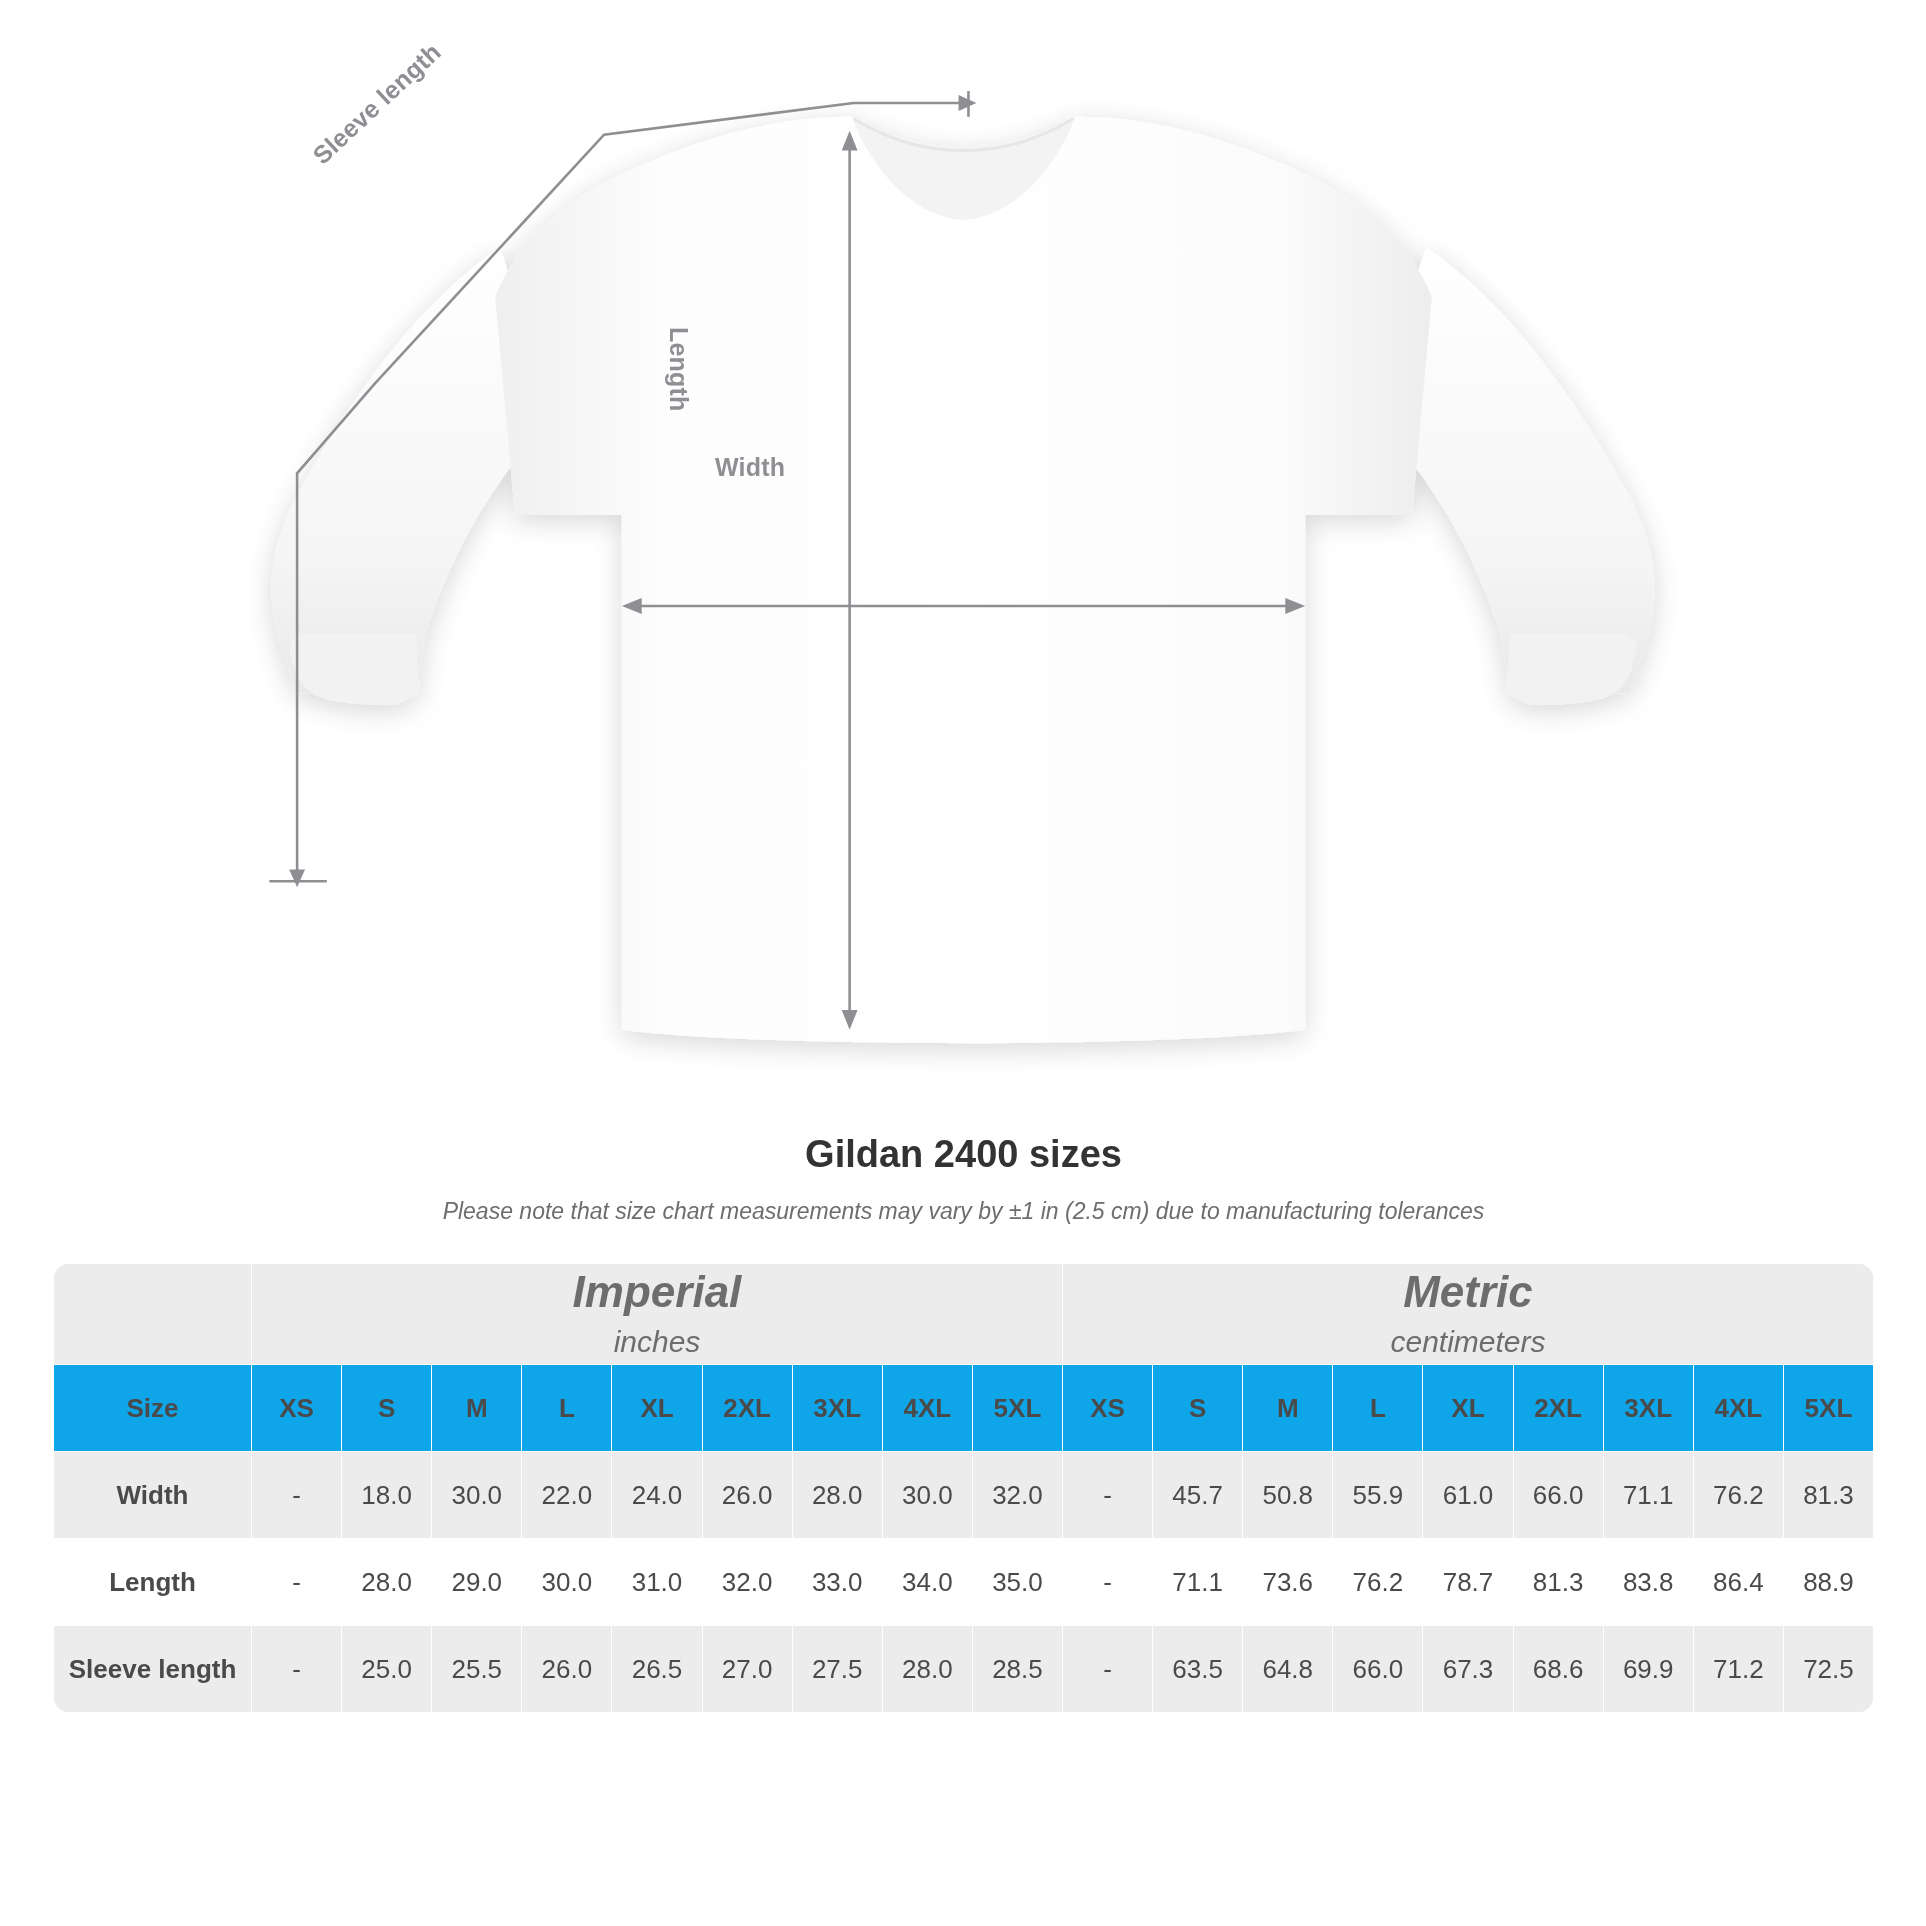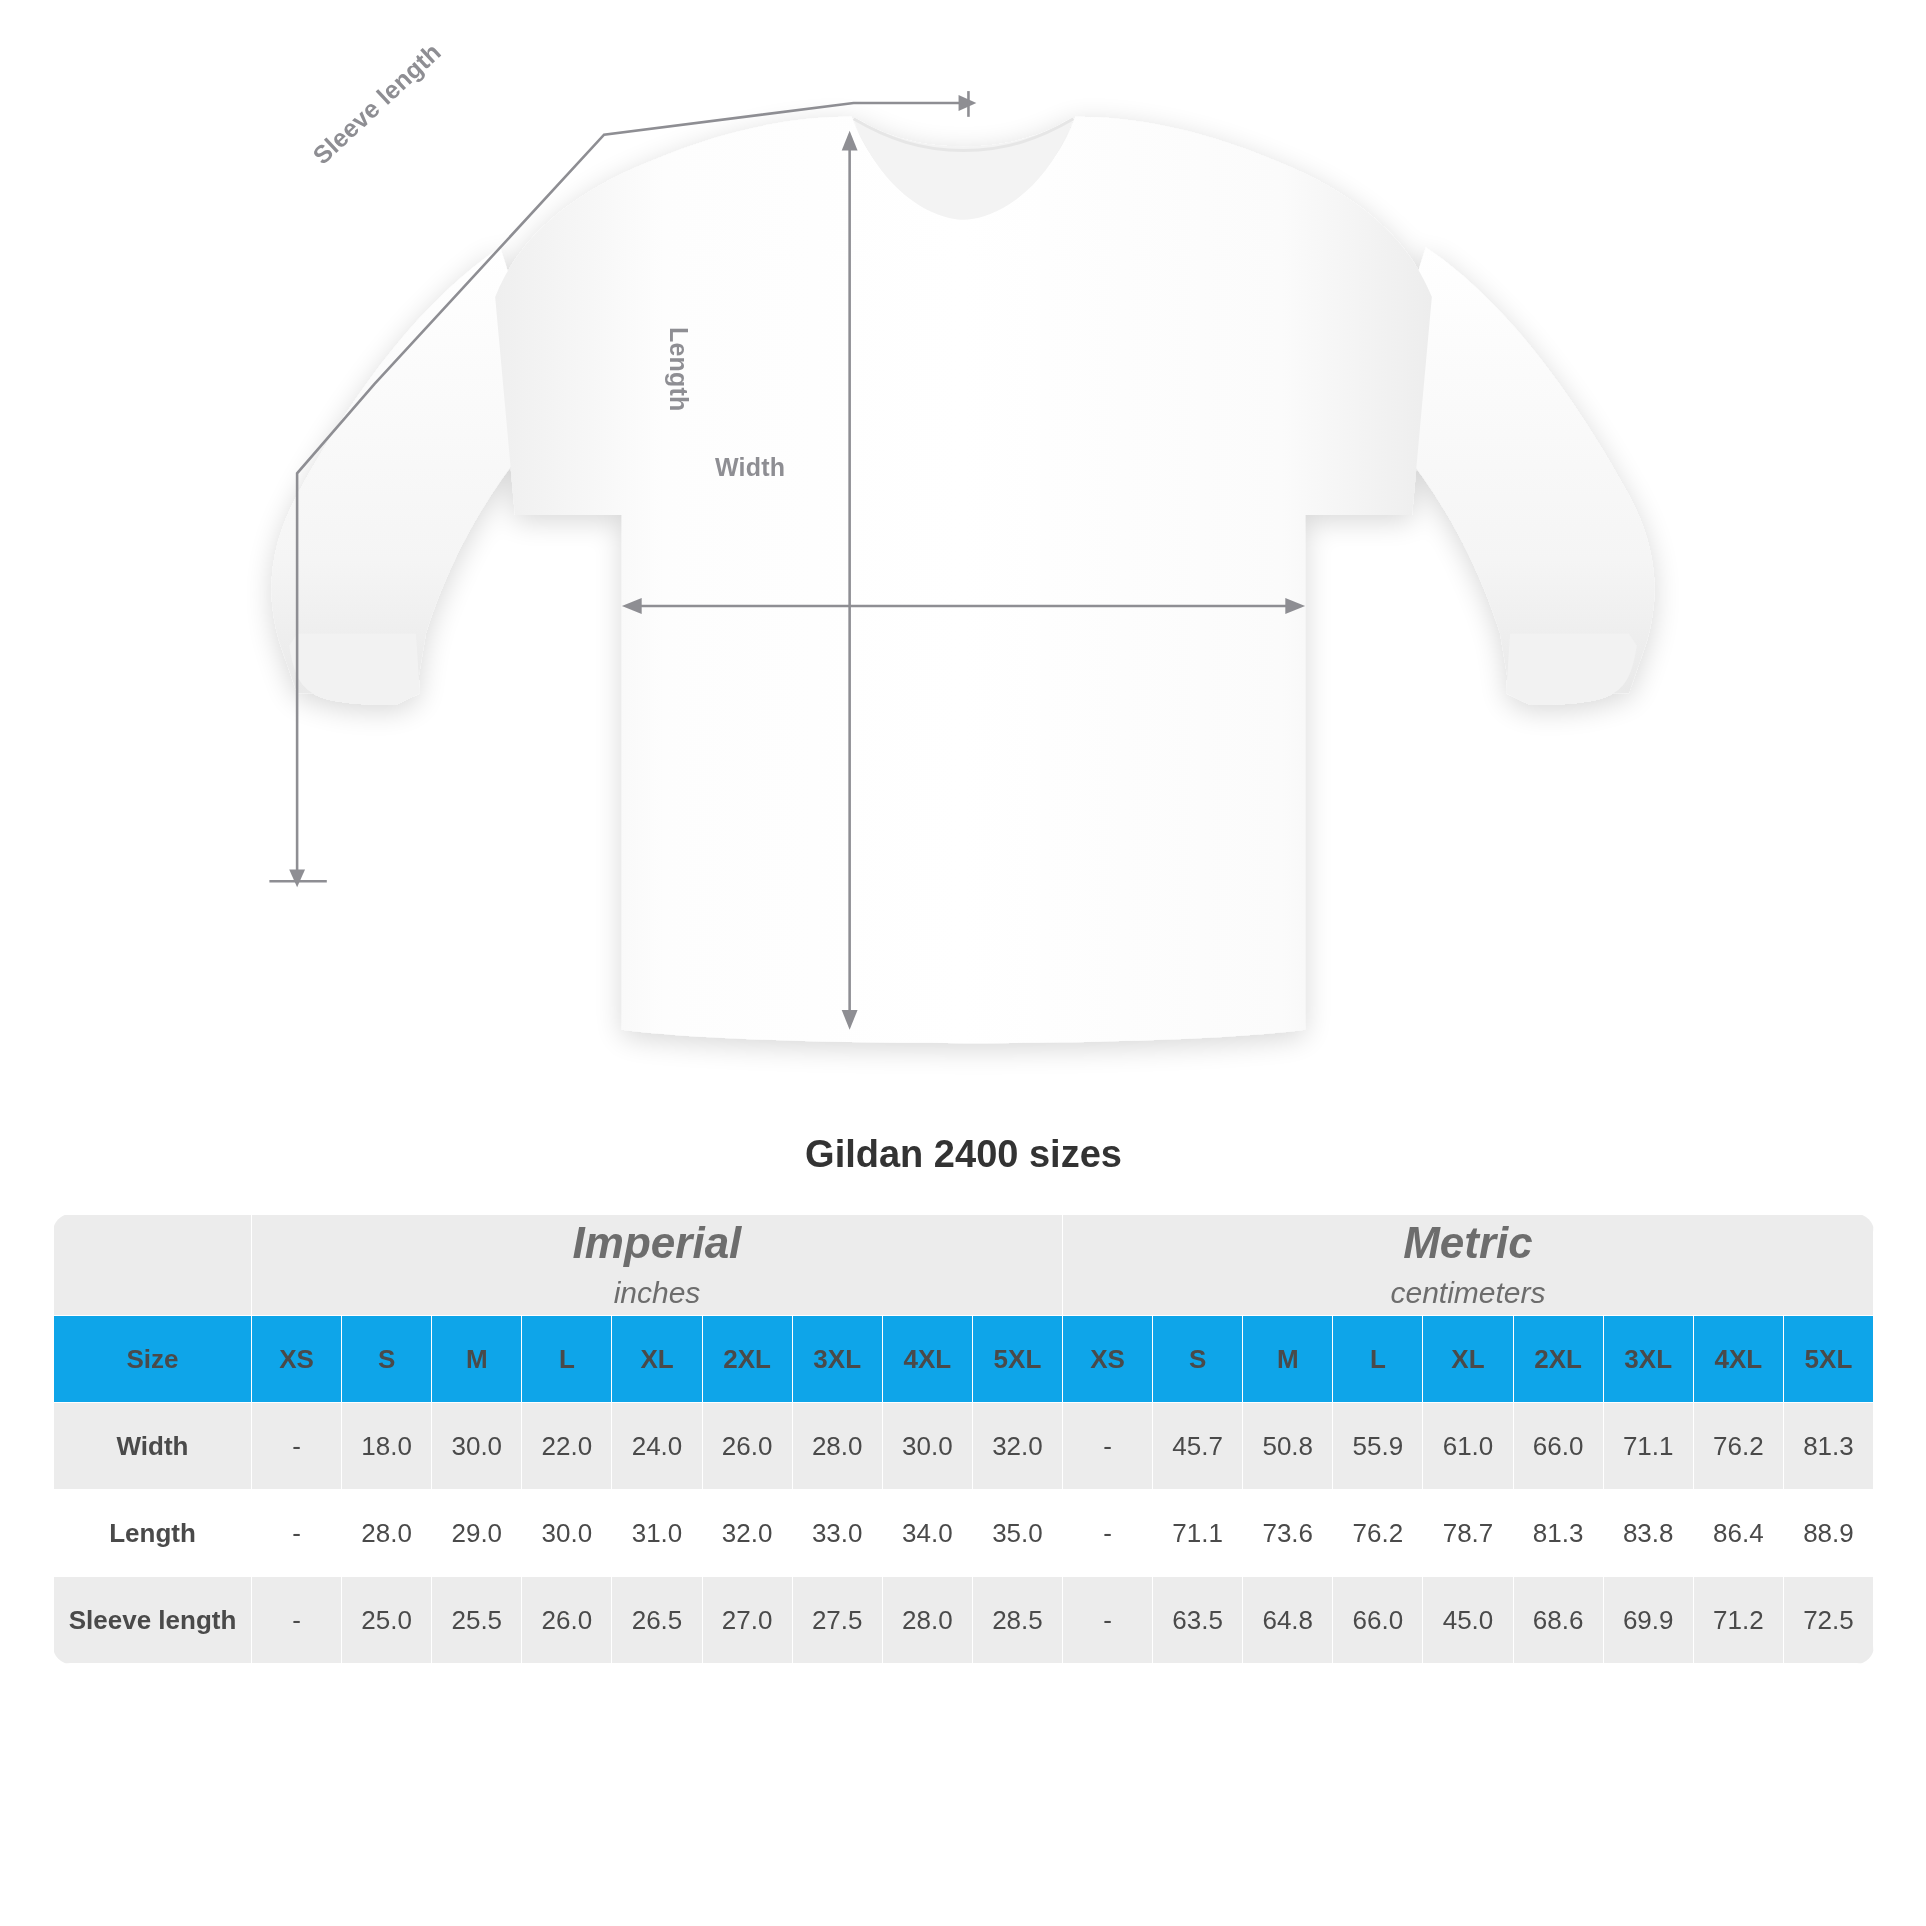--- a/index.html
+++ b/index.html
@@ -205,20 +205,21 @@
       </g>
     </svg>
 
     <div class="dim-label" id="label-sleeve">Sleeve length</div>
     <div class="dim-label" id="label-length">Length</div>
     <div class="dim-label" id="label-width">Width</div>
   </div>
 
   <div class="title-block">
     <h1 class="chart-title">Gildan 2400 sizes</h1>
+    <div class="chart-note">Please note that size chart measurements may vary by ±1 in (2.5 cm) due to manufacturing tolerances</div>
   </div>
 
   <div class="table-wrap">
     <table class="sizes">
       <colgroup>
         <col class="first-col">
         <col span="18">
       </colgroup>
       <tbody>
         <tr class="unit-row">
@@ -307,21 +308,21 @@
           <td>26.0</td>
           <td>26.5</td>
           <td>27.0</td>
           <td>27.5</td>
           <td>28.0</td>
           <td>28.5</td>
           <td>-</td>
           <td>63.5</td>
           <td>64.8</td>
           <td>66.0</td>
-          <td>45.0</td>
+          <td>67.3</td>
           <td>68.6</td>
           <td>69.9</td>
           <td>71.2</td>
           <td>72.5</td>
         </tr>
       </tbody>
     </table>
   </div>
 
 </div>

